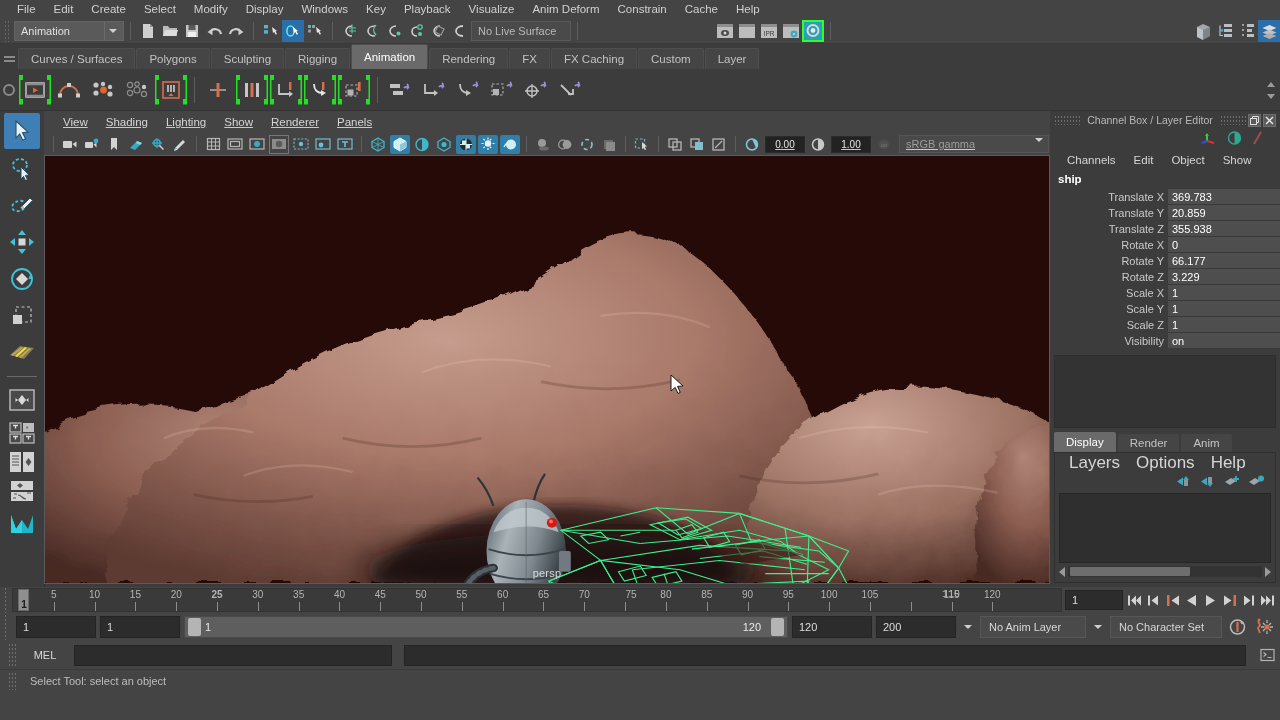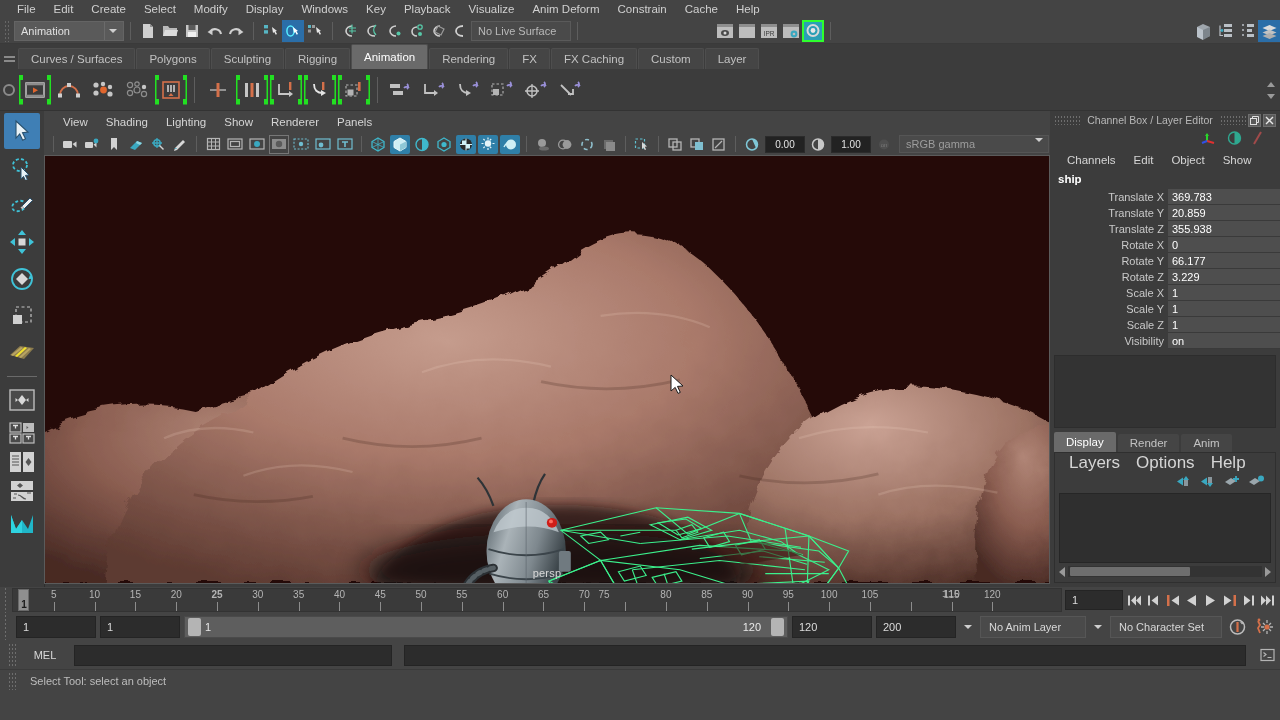--- a/index.html
+++ b/index.html
@@ -106,21 +106,21 @@
   }
   .tool{
     width:36px;height:36px; display:flex;align-items:center;justify-content:center;
     position:relative; flex:none;
   }
   .tool.sel{ background:#3f7fb5; border-radius:2px; }
   .toolsep{ width:30px;height:1px;background:#6a6a6a;margin:4px 0; }
   .tool.small{ height:28px; }
 
   
-  .vpcol{ flex:1; display:flex; flex-direction:column; background:#3c3c3c; }
+  .vpcol{ flex:1; display:flex; flex-direction:column; background:#3c3c3c;text-decoration:underline; }
   .vpmenu{
     height:22px; background:#444444; display:flex; align-items:center; padding-left:10px;
   }
   .vpmenu .vm{ padding:0 9px; font-size:11.5px; color:#d5d5d5; }
   .vptool{
     height:22px; background:#444444; display:flex; align-items:center;
     padding-left:4px; gap:0;
   }
   .vtb{
     width:20px;height:19px;display:flex;align-items:center;justify-content:center;flex:none;
@@ -1262,21 +1262,21 @@
         <div class="ticklabel" style="left: 408.065px;">50</div>
         <div class="tick" style="left: 448.871px;"></div>
         <div class="ticklabel" style="left: 448.871px;">55</div>
         <div class="tick" style="left: 489.677px;"></div>
         <div class="ticklabel" style="left: 489.677px;">60</div>
         <div class="tick" style="left: 530.484px;"></div>
         <div class="ticklabel" style="left: 530.484px;">65</div>
         <div class="tick" style="left: 571.29px;"></div>
         <div class="ticklabel" style="left: 571.29px;">70</div>
         <div class="tick" style="left: 612.097px;"></div>
-        <div class="ticklabel" style="left: 591px;">75</div>
+        <div class="ticklabel" style="left: 618px;">75</div>
         <div class="tick" style="left: 652.903px;"></div>
         <div class="ticklabel" style="left: 652.903px;">80</div>
         <div class="tick" style="left: 693.71px;"></div>
         <div class="ticklabel" style="left: 693.71px;">85</div>
         <div class="tick" style="left: 734.516px;"></div>
         <div class="ticklabel" style="left: 734.516px;">90</div>
         <div class="tick" style="left: 775.323px;"></div>
         <div class="ticklabel" style="left: 775.323px;">95</div>
         <div class="tick" style="left: 816.129px;"></div>
         <div class="ticklabel" style="left: 816.129px;">100</div>

